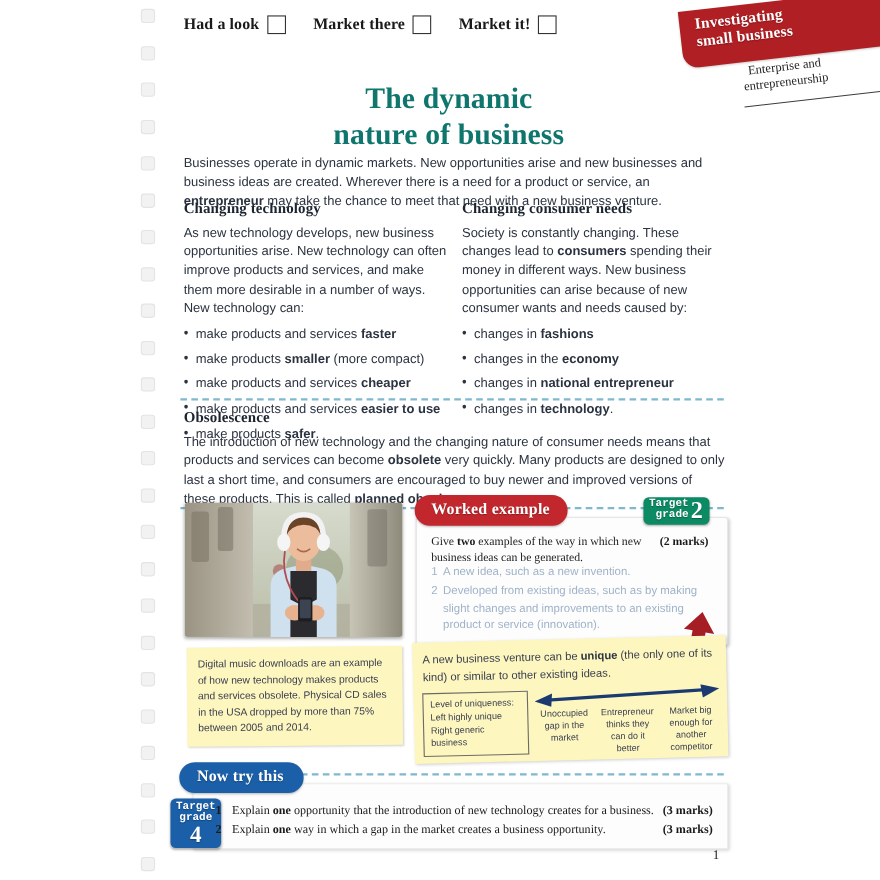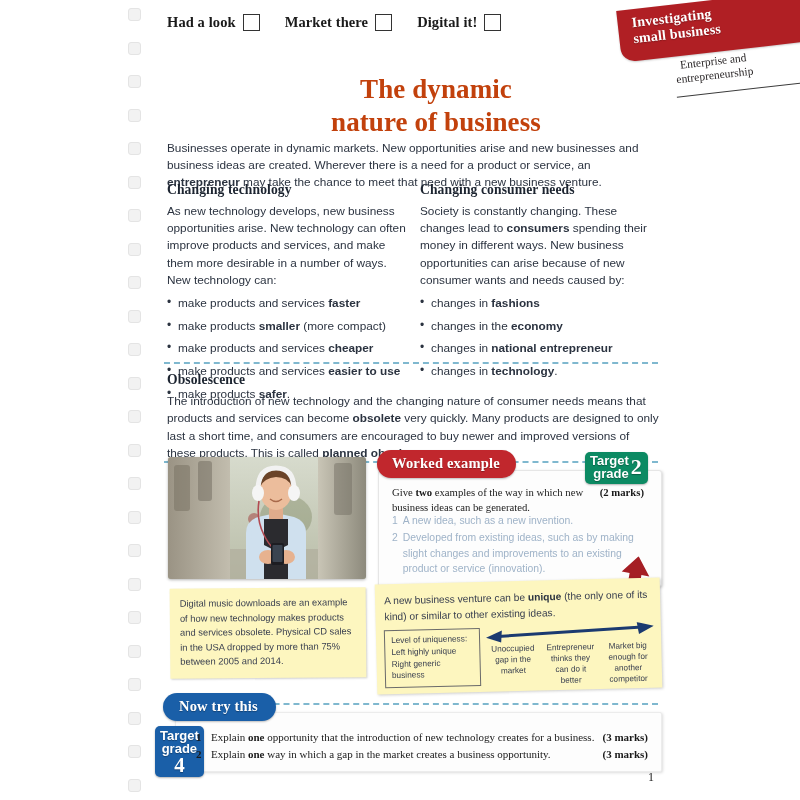--- a/index.html
+++ b/index.html
@@ -121,29 +121,29 @@
     width: 130px;
     height: 1.4px;
     background: #3b3b3b;
     transform: rotate(-6.5deg);
     transform-origin: right top;
   }
 
   
   .main-title {
     position: absolute;
-    left: 256px;
+    left: 228px;
     top: 55px;
     width: 360px;
     text-align: center;
     font-family: "Liberation Serif", serif;
     font-weight: bold;
     font-size: 27px;
     line-height: 1.22;
-    color: #c2410c;
+    color: #0f766e;
     letter-spacing: .1px;
   }
 
   
   .intro {
     position: absolute;
     left: 167px;
     top: 128px;
     width: 488px;
     font-size: 11.8px;
@@ -302,23 +302,23 @@
   .grade-badge {
     position: absolute;
     display: flex;
     align-items: center;
     border-radius: 5px;
     padding: 2px 6px 3px 5px;
     color: #fff;
     box-shadow: 0 1px 2px rgba(0,0,0,.3);
   }
   .grade-badge .lbl {
-    font-family: Liberation Sans, sans-serif;
-    font-weight: bold;
-    font-size: 13px;
+    font-family: Liberation Mono, monospace;
+    font-weight: bold;
+    font-size: 10px;
     line-height: 1.02;
     text-align: right;
     text-shadow: 0 1px 1px rgba(0,0,0,.3);
   }
   .grade-badge .num {
     font-family: "Liberation Serif", serif;
     font-weight: bold;
     font-size: 22px;
     line-height: .92;
     margin-left: 2px;
@@ -495,21 +495,21 @@
   <div class="status-row">
     <div class="status-item">
       <span class="status-label">Had a look</span>
       <span class="status-box"></span>
     </div>
     <div class="status-item">
       <span class="status-label">Market there</span>
       <span class="status-box"></span>
     </div>
     <div class="status-item">
-      <span class="status-label">Digital it!</span>
+      <span class="status-label">Market it!</span>
       <span class="status-box"></span>
     </div>
   </div>
 
   <div class="unit-tab">
     <div class="unit-tab-text">
       <div>Investigating</div>
       <div>small business</div>
     </div>
   </div>

